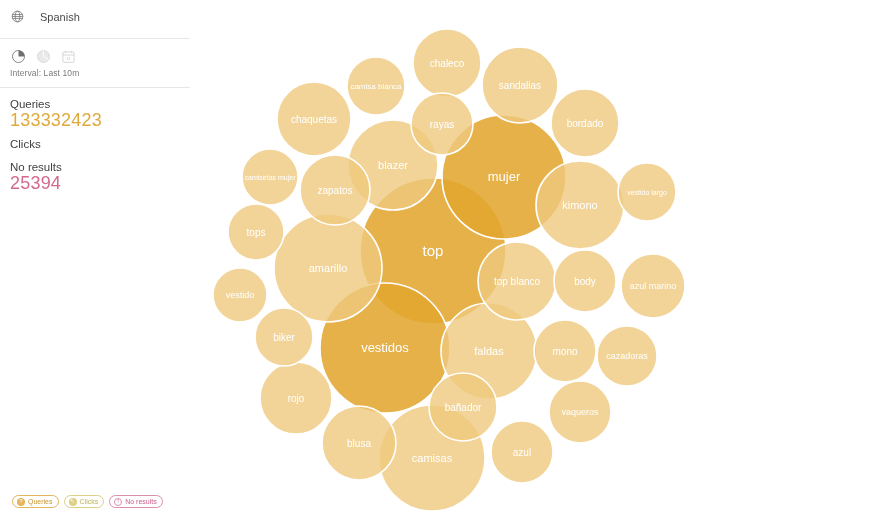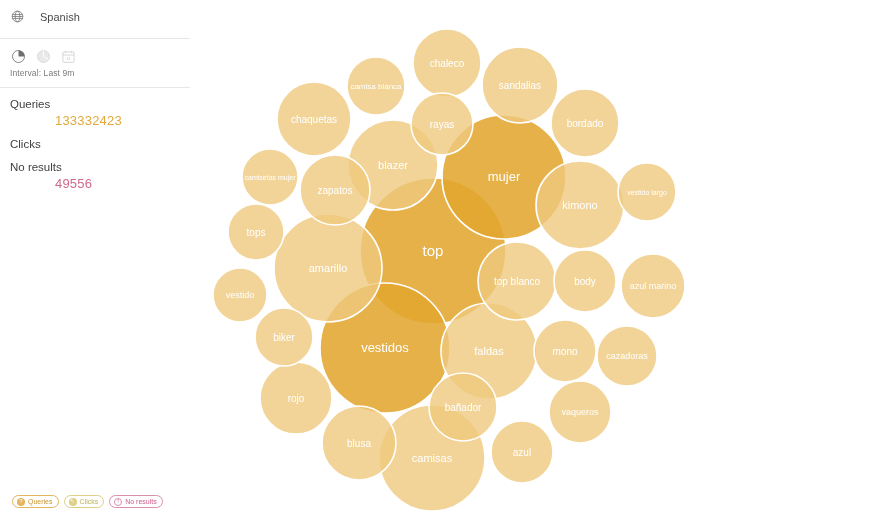--- a/index.html
+++ b/index.html
@@ -76,24 +76,23 @@
     line-height: 11px;
   }
 
   .metric { margin-bottom: 8px; }
   .metric-label {
     font-size: 11.5px;
     color: #3f3f3f;
     line-height: 15px;
   }
   .metric-value {
-    font-size: 13px;
+    font-size: 18px;
     line-height: 17px;
     letter-spacing: .2px;
-    margin-left: 45px;
   }
   .metric-value.queries   { color: #e0a93c; }
   .metric-value.clicks    { color: #ddd086; }
   .metric-value.noresults { color: #d2698e; }
 
   
   #chart-area {
     position: absolute;
     left: 190px; top: 0;
     width: 683px; height: 514px;
@@ -187,36 +186,36 @@
         <span class="int-icon dim">
           <svg width="15" height="15" viewBox="0 0 16 16" fill="none" stroke="#d0d0d0" stroke-width="0.9">
             <rect x="2" y="3.2" width="12" height="11" rx="1"></rect>
             <line x1="2" y1="6.4" x2="14" y2="6.4"></line>
             <line x1="5" y1="1.8" x2="5" y2="4.2"></line>
             <line x1="11" y1="1.8" x2="11" y2="4.2"></line>
             <text x="8" y="11.8" font-size="4.4" fill="#c8c8c8" stroke="none" text-anchor="middle" font-family="Liberation Sans, sans-serif">31</text>
           </svg>
         </span>
       </div>
-      <div class="interval-label">Interval: Last 9m</div>
+      <div class="interval-label">Interval: Last 10m</div>
     </div>
 
     <div class="side-divider"></div>
 
     <div class="side-section" style="padding-top:9px;">
       <div class="metric">
         <div class="metric-label">Queries</div>
         <div class="metric-value queries">133332423</div>
       </div>
       <div class="metric">
         <div class="metric-label">Clicks</div>
       </div>
       <div class="metric">
         <div class="metric-label">No results</div>
-        <div class="metric-value noresults">49556</div>
+        <div class="metric-value noresults">25394</div>
       </div>
     </div>
 
   </aside>
 
   <div id="chart-area">
     <svg id="bubble-svg" width="683" height="514" viewBox="0 0 683 514">
       <g id="bubble-group">
           <circle cx="243" cy="251" r="73" fill="#e3a62f" fill-opacity="0.88" stroke="#ffffff" stroke-width="1.6"></circle>
           <circle cx="195" cy="348" r="65" fill="#e3a62f" fill-opacity="0.88" stroke="#ffffff" stroke-width="1.6"></circle>

